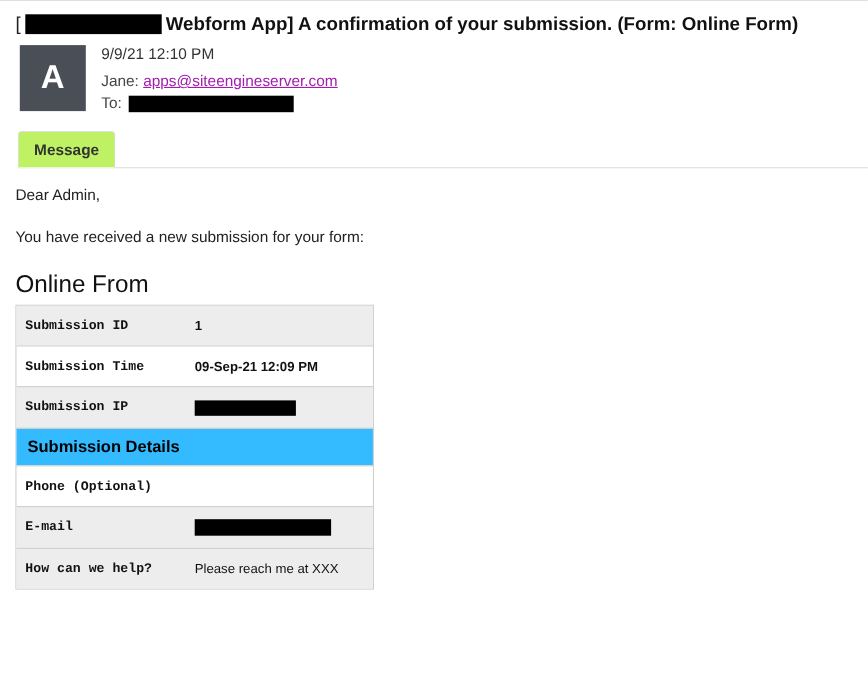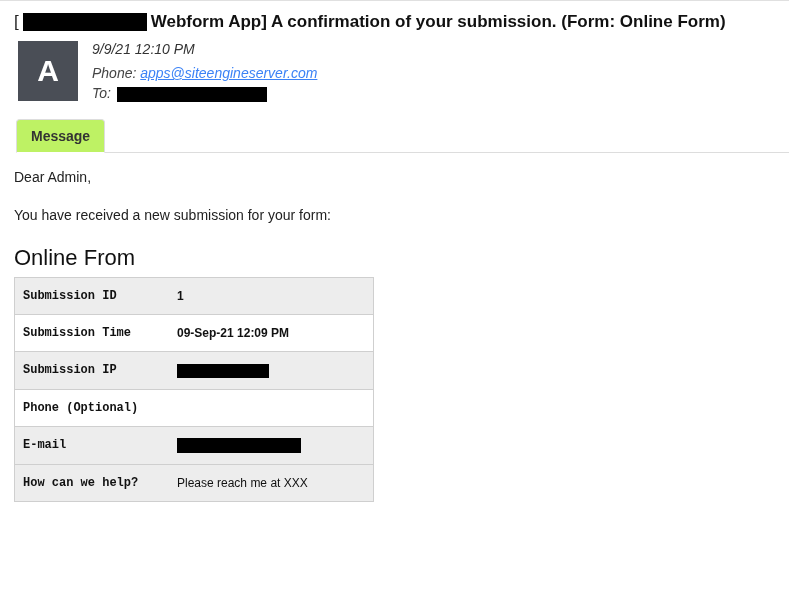--- a/index.html
+++ b/index.html
@@ -31,44 +31,44 @@
       padding: 8px 14px 2px 18px;
     }
     .avatar {
       width: 60px; height: 60px;
       background: #4a4e56;
       color: #fff;
       display: flex; align-items: center; justify-content: center;
       font-size: 30px; font-weight: 700;
       flex: 0 0 auto;
     }
-    .meta-lines { display: flex; flex-direction: column; gap: 4px; font-size: 14px; color: #444; font-style: italic;}
+    .meta-lines { display: flex; flex-direction: column; gap: 4px; font-size: 14px; color: #444;}
     .meta-datetime { color: #333; margin-bottom:4px;}
-    .from-link { color: #3b82f6; text-decoration: underline; }
+    .from-link { color: #a21caf; text-decoration: underline; }
     .redact.to-val { width: 150px; height: 15px; vertical-align: middle; margin-left: 2px;}
     .tabs { margin: 14px 0 0 16px; border-bottom: 1px solid #ddd; }
     .tab {
       display: inline-block;
       padding: 8px 14px;
       border: 1px solid #ddd;
       border-bottom: 1px solid #fff;
       border-radius: 4px 4px 0 0;
       background: #bef264;
       font-size: 14px;
       position: relative;
       top: 1px;
       color:#333;
       font-weight:bold;
     }
     .body-area { padding: 16px 14px 20px 14px; font-size: 14px; color: #222; }
     .body-area p { margin: 0 0 22px 0; }
     .form-title { font-size: 22px; font-weight: 400; margin: 10px 0 6px 0; color:#111;}
     .form-table {
       border: 1px solid #cfcfcf;
-      width: 360px;
+      width: 326px;
       font-size: 13px;
     }
     .ft-row { display: flex; border-top: 1px solid #cfcfcf; }
     .ft-row:first-child { border-top:none;}
     .ft-label {
       width: 158px;
       padding: 11px 8px;
       font-family: "Courier New", monospace;
       font-weight: 700;
       font-size: 12px;
@@ -105,21 +105,21 @@
   <span class="subject-text">Webform App] A confirmation of your submission. (Form: Online Form)</span>
 </div>
 
 <div class="meta-block">
   <div class="avatar">
     <span>A</span>
   </div>
   <div class="meta-lines">
     <div class="meta-datetime">9/9/21 12:10 PM</div>
     <div>
-      <span>Phone:</span>
+      <span>Jane:</span>
       <a href="#" class="from-link">apps@siteengineserver.com</a>
     </div>
     <div>
       <span>To:</span>
       <span class="redact to-val"></span>
     </div>
   </div>
 </div>
 
 <div class="tabs">
@@ -144,20 +144,21 @@
       <div class="ft-value bold">09-Sep-21 12:09 PM</div>
     </div>
 
     <div class="ft-row grey">
       <div class="ft-label">Submission IP</div>
       <div class="ft-value">
         <span class="redact ip-val"></span>
       </div>
     </div>
 
+    <div class="ft-header">Submission Details</div>
 
 
     <div class="ft-row">
       <div class="ft-label">Phone (Optional)</div>
       <div class="ft-value"></div>
     </div>
 
     <div class="ft-row grey">
       <div class="ft-label">E-mail</div>
       <div class="ft-value">

